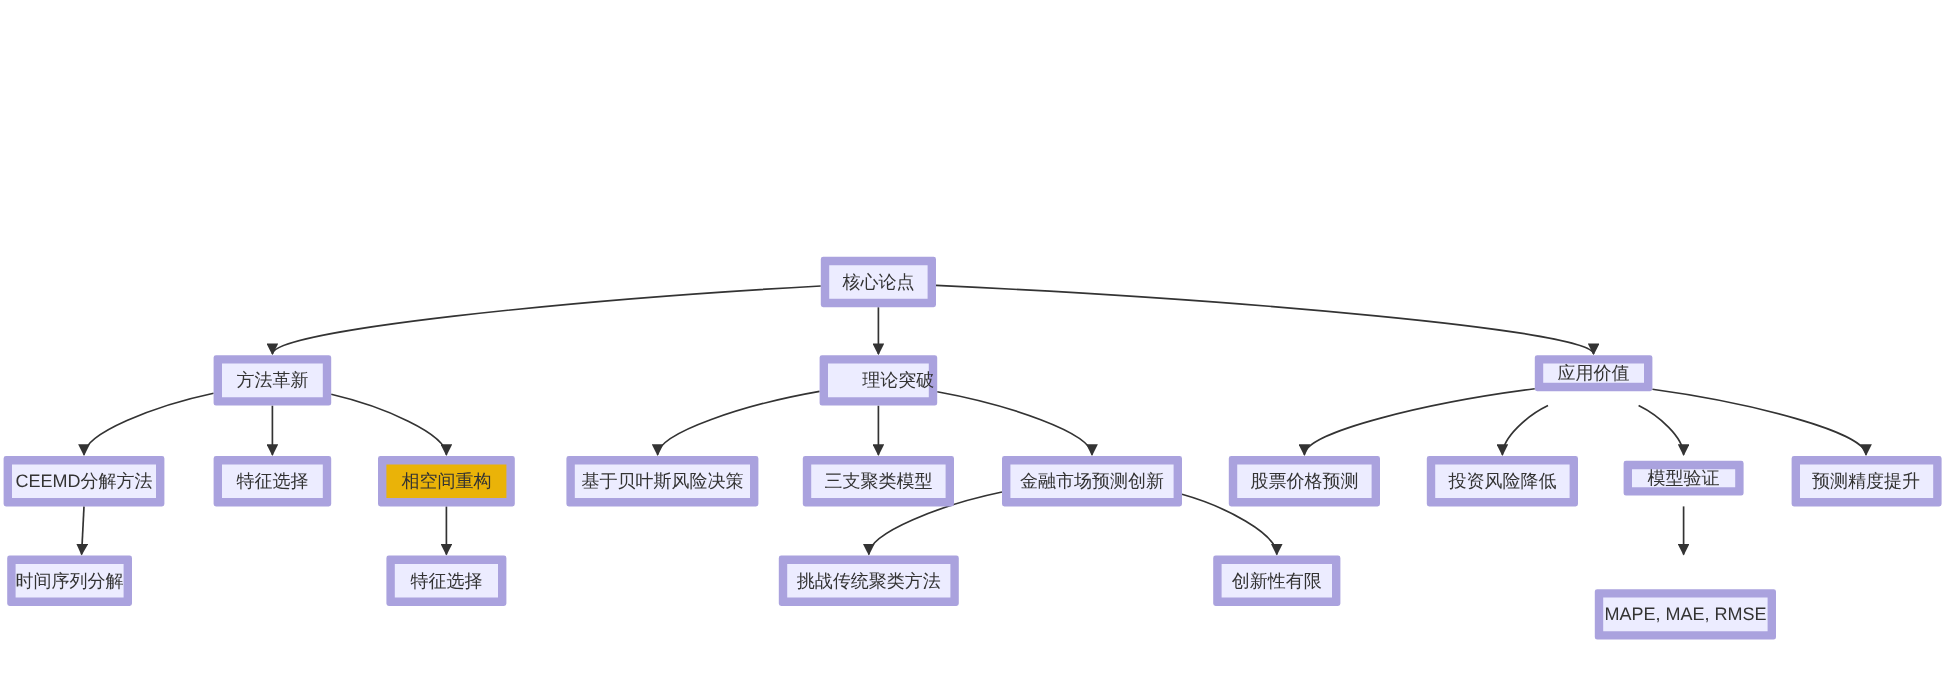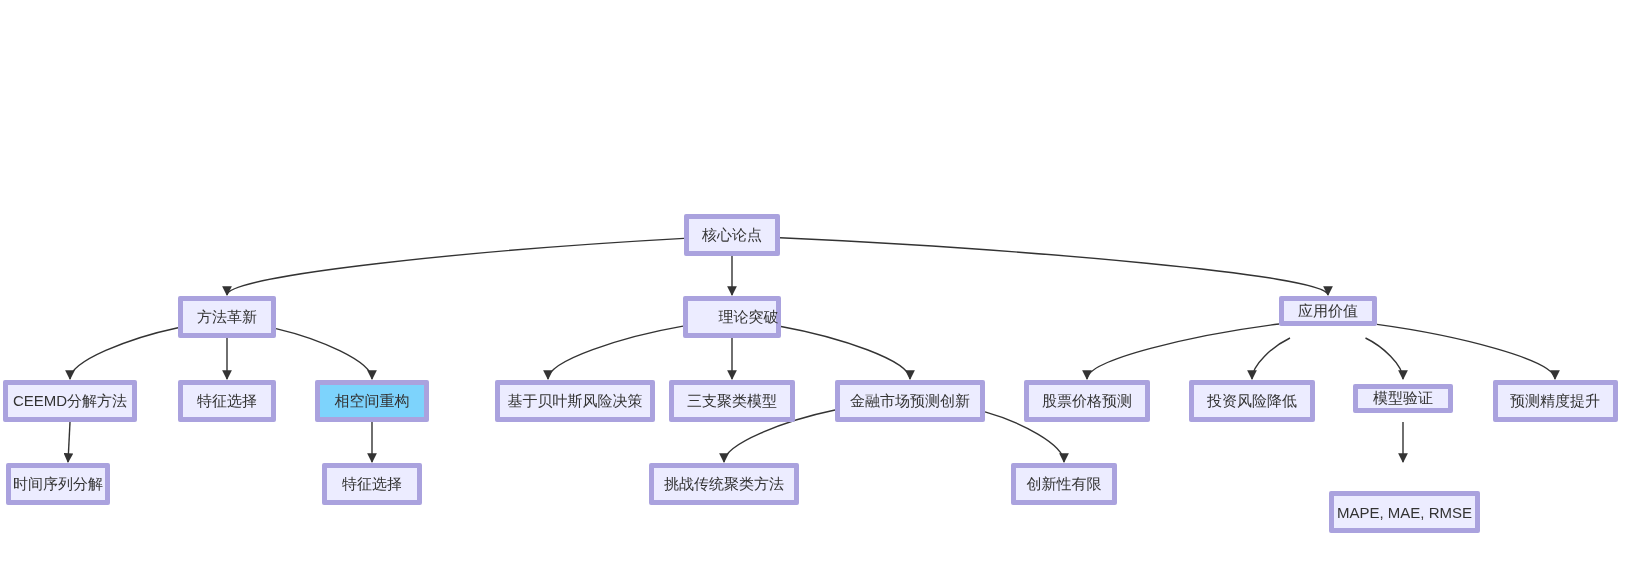--- a/index.html
+++ b/index.html
@@ -26,21 +26,21 @@
     fill: none;
     stroke-width: 1.4px;
   }
   .node {
     position: absolute;
     box-sizing: border-box;
     display: flex;
     align-items: center;
     justify-content: center;
     border-radius: 2px;
-    border: 5px solid #15803d;
+    border: 7px solid #15803d;
     background: #ECECFF;
     color: #333333;
     font-size: 15px;
     white-space: nowrap;
     text-align: center;
   }
 </style>
 </head>
 <body>
 
@@ -72,22 +72,22 @@
         <path d="M1403,422 L1403,462" class="edge" stroke="#333333" marker-end="url(#arrowhead)"></path>
       </g>
   </svg>
   <div id="nodes">
       <div class="node" style="left: 684px; top: 214px; width: 96px; height: 42px; background: rgb(236, 236, 255); border-color: rgb(170, 162, 222); color: rgb(51, 51, 51);">核心论点</div>
       <div class="node" style="left: 178px; top: 296px; width: 98px; height: 42px; background: rgb(236, 236, 255); border-color: rgb(170, 162, 222); color: rgb(51, 51, 51);">方法革新</div>
       <div class="node" style="left: 683px; top: 296px; width: 98px; height: 42px; background: rgb(236, 236, 255); border-color: rgb(170, 162, 222); color: rgb(51, 51, 51); padding-left: 33px;">理论突破</div>
       <div class="node" style="left: 1279px; top: 296px; width: 98px; height: 30px; background: rgb(236, 236, 255); border-color: rgb(170, 162, 222); color: rgb(51, 51, 51);">应用价值</div>
       <div class="node" style="left: 3px; top: 380px; width: 134px; height: 42px; background: rgb(236, 236, 255); border-color: rgb(170, 162, 222); color: rgb(51, 51, 51);">CEEMD分解方法</div>
       <div class="node" style="left: 178px; top: 380px; width: 98px; height: 42px; background: rgb(236, 236, 255); border-color: rgb(170, 162, 222); color: rgb(51, 51, 51);">特征选择</div>
-      <div class="node" style="left: 315px; top: 380px; width: 114px; height: 42px; background: #7dd3fc; border-color: rgb(170, 162, 222); color: rgb(51, 51, 51);">相空间重构</div>
-      <div class="node" style="left: 495px; top: 380px; width: 160px; height: 42px; background: rgb(236, 236, 255); border-color: rgb(170, 162, 222); color: rgb(51, 51, 51);">基于贝叶斯风险决策</div>
+      <div class="node" style="left: 315px; top: 380px; width: 114px; height: 42px; background: #eab308; border-color: rgb(170, 162, 222); color: rgb(51, 51, 51);">相空间重构</div>
+      <div class="node" style="left: 472px; top: 380px; width: 160px; height: 42px; background: rgb(236, 236, 255); border-color: rgb(170, 162, 222); color: rgb(51, 51, 51);">基于贝叶斯风险决策</div>
       <div class="node" style="left: 669px; top: 380px; width: 126px; height: 42px; background: rgb(236, 236, 255); border-color: rgb(170, 162, 222); color: rgb(51, 51, 51);">三支聚类模型</div>
       <div class="node" style="left: 835px; top: 380px; width: 150px; height: 42px; background: rgb(236, 236, 255); border-color: rgb(170, 162, 222); color: rgb(51, 51, 51);">金融市场预测创新</div>
       <div class="node" style="left: 1024px; top: 380px; width: 126px; height: 42px; background: rgb(236, 236, 255); border-color: rgb(170, 162, 222); color: rgb(51, 51, 51);">股票价格预测</div>
       <div class="node" style="left: 1189px; top: 380px; width: 126px; height: 42px; background: rgb(236, 236, 255); border-color: rgb(170, 162, 222); color: rgb(51, 51, 51); text-align: center;">投资风险降低</div>
       <div class="node" style="left: 1353px; top: 384px; width: 100px; height: 29px; background: rgb(236, 236, 255); border-color: rgb(170, 162, 222); color: rgb(51, 51, 51);">模型验证</div>
       <div class="node" style="left: 1492.5px; top: 380px; width: 125px; height: 42px; background: rgb(236, 236, 255); border-color: rgb(170, 162, 222); color: rgb(51, 51, 51);">预测精度提升</div>
       <div class="node" style="left: 6px; top: 463px; width: 104px; height: 42px; background: rgb(236, 236, 255); border-color: rgb(170, 162, 222); color: rgb(51, 51, 51); text-align: center;">时间序列分解</div>
       <div class="node" style="left: 322px; top: 463px; width: 100px; height: 42px; background: rgb(236, 236, 255); border-color: rgb(170, 162, 222); color: rgb(51, 51, 51);">特征选择</div>
       <div class="node" style="left: 649px; top: 463px; width: 150px; height: 42px; background: rgb(236, 236, 255); border-color: rgb(170, 162, 222); color: rgb(51, 51, 51);">挑战传统聚类方法</div>
       <div class="node" style="left: 1011px; top: 463px; width: 106px; height: 42px; background: rgb(236, 236, 255); border-color: rgb(170, 162, 222); color: rgb(51, 51, 51);">创新性有限</div>

